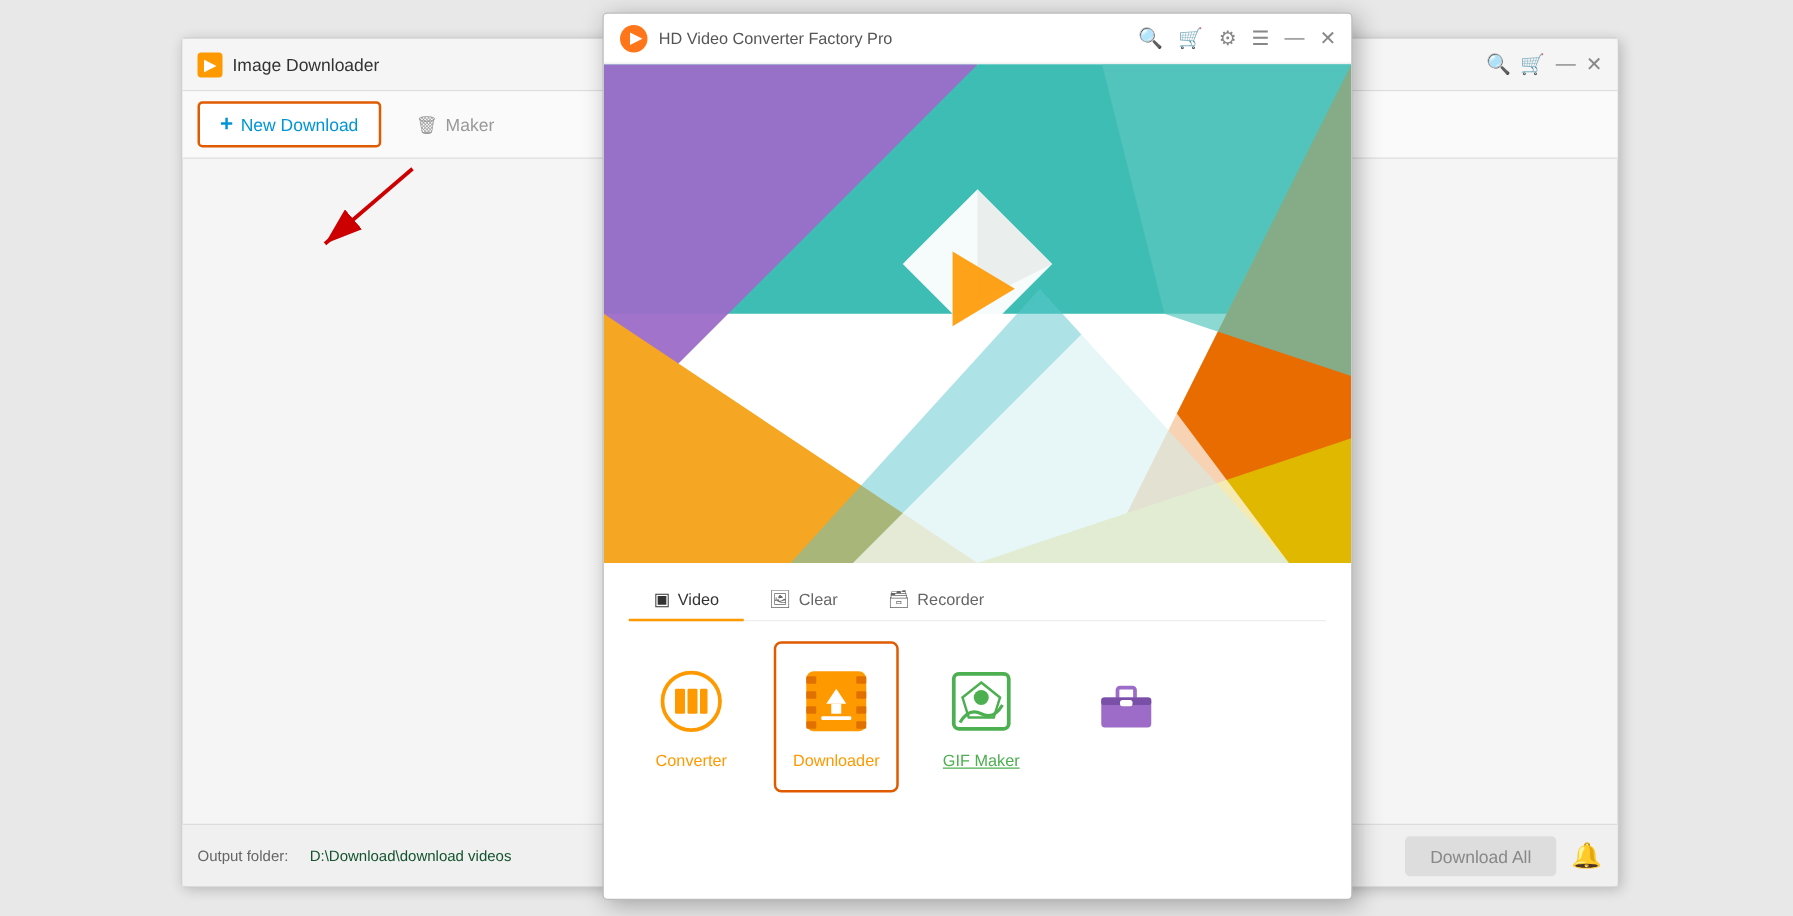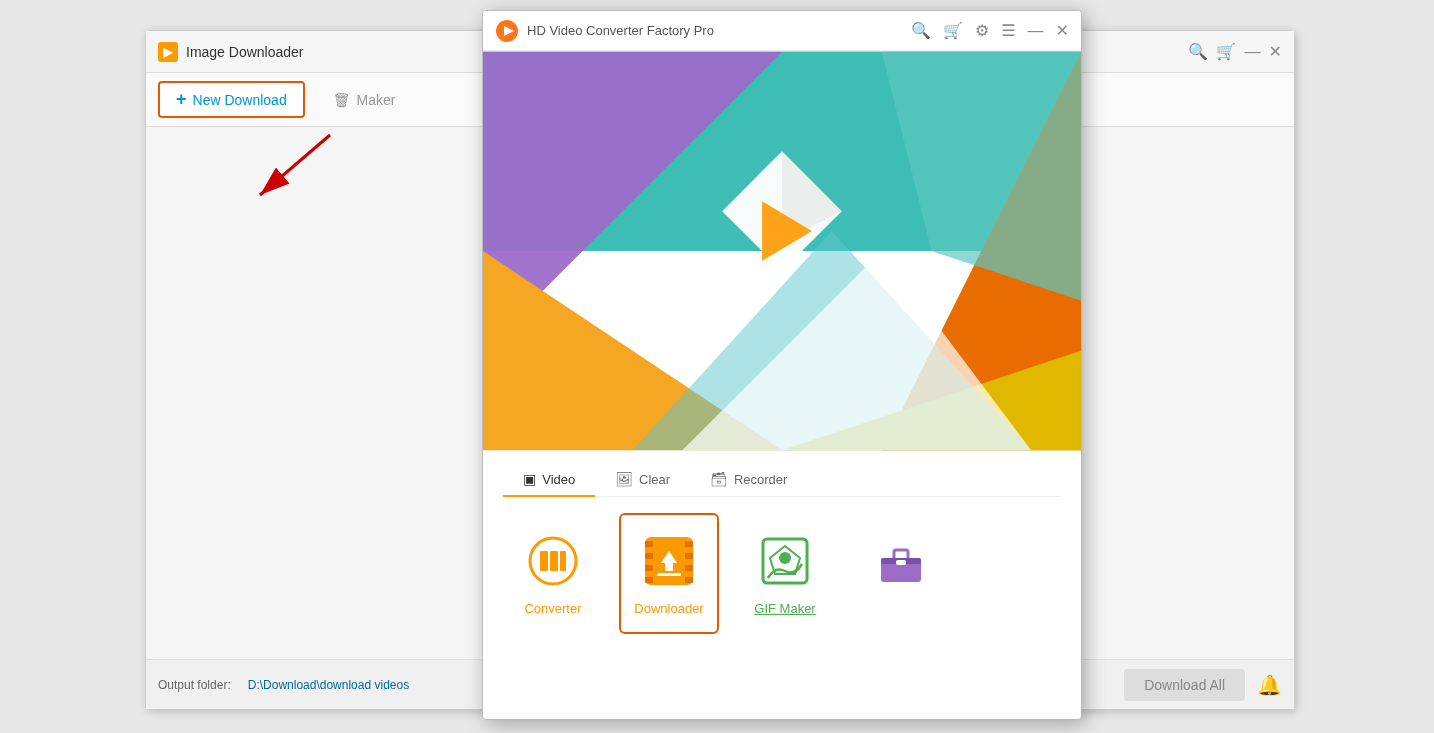--- a/index.html
+++ b/index.html
@@ -113,21 +113,21 @@
       align-items: center;
       padding: 0 12px;
       gap: 17px;
     }
     .bg-footer-label {
       font-size: 12px;
       color: #666;
     }
     .bg-footer-path {
       font-size: 12px;
-      color: #0369a1;
+      color: #14532d;
     }
     .bg-footer-right {
       margin-left: auto;
       display: flex;
       align-items: center;
       gap: 12px;
     }
     .btn-download-all {
       padding: 8px 20px;
       background: #ddd;

